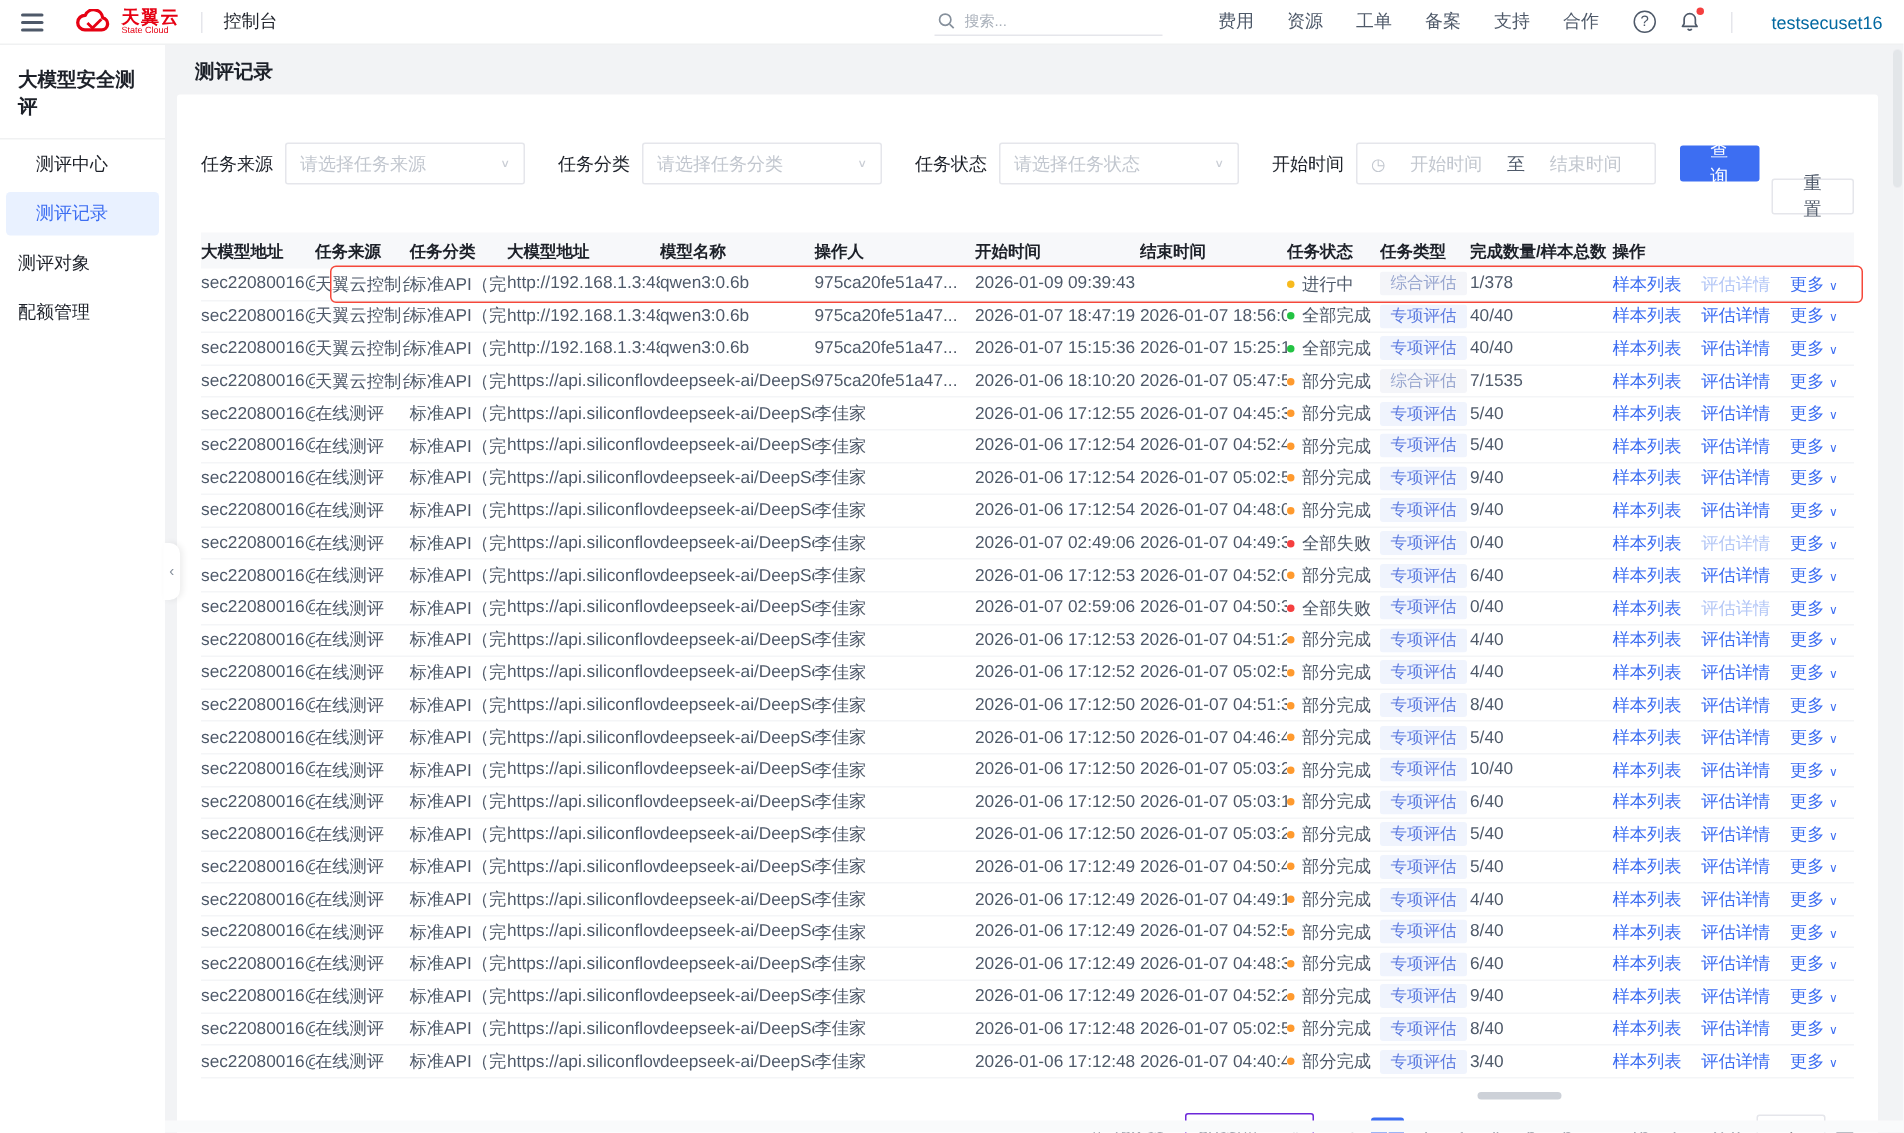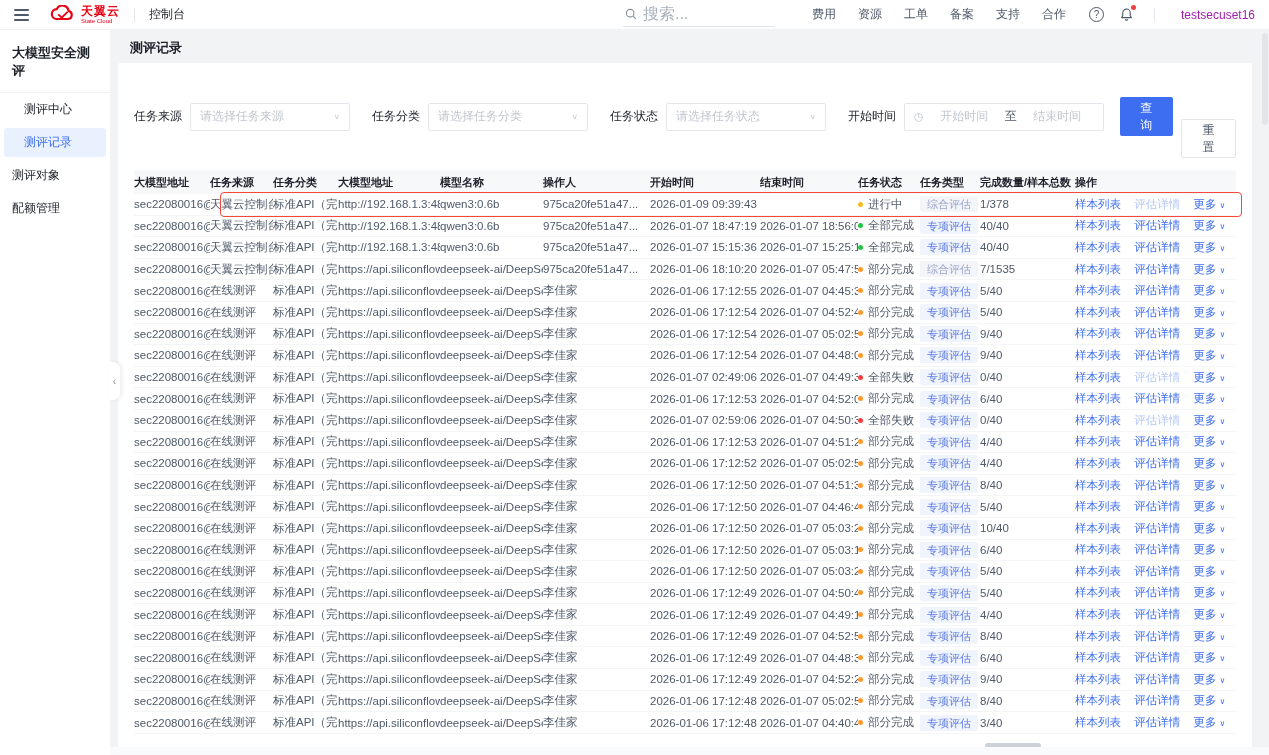--- a/index.html
+++ b/index.html
@@ -8,36 +8,36 @@
     font-family:"Liberation Sans","DejaVu Sans",sans-serif;
     font-size:12px; color:#1d2129; background:#f2f3f5;
   }
   a { text-decoration:none; }
 
   
   .topbar { position:fixed; top:0; left:0; right:0; height:30px; background:#fff;
     display:flex; align-items:center; padding:0 14px; z-index:20; border-bottom:1px solid #f0f1f2; }
   .hamburger { width:15px; display:flex; flex-direction:column; gap:3px; margin-right:20px; cursor:pointer; }
   .hamburger i { display:block; height:2px; background:#4e5969; border-radius:1px; }
-  .logo { display:flex; align-items:flex-start; gap:5px; }
+  .logo { display:flex; align-items:center; gap:5px; }
   .logo-txt { display:flex; flex-direction:column; line-height:1.1; }
   .logo-cn { color:#e60113; font-size:12px; font-weight:bold; letter-spacing:1px; }
   .logo-en { color:#e60113; font-size:6px; }
   .tb-divider { width:1px; height:14px; background:#e5e6eb; margin:0 14px; }
   .tb-spacer { flex:1; }
   .search { display:flex; align-items:center; gap:6px; border-bottom:1px solid #e5e6eb;
     padding:3px 2px; width:152px; margin-right:26px; }
-  .search input { border:none; outline:none; font-size:16px; width:118px; color:#4e5969; background:transparent; }
+  .search input { border:none; outline:none; font-size:10px; width:118px; color:#4e5969; background:transparent; }
   .search input::placeholder { color:#a9b0ba; }
   .nav-item { margin:0 11px; color:#4e5969; cursor:pointer; white-space:nowrap; }
   .help { width:15px; height:15px; border:1.2px solid #4e5969; border-radius:50%; font-size:10px;
     display:flex; align-items:center; justify-content:center; color:#4e5969; margin:0 9px 0 12px; cursor:pointer; }
   .bell { position:relative; margin:0 6px; cursor:pointer; display:flex; }
   .bell .red-dot { position:absolute; top:-2px; right:-2px; width:5px; height:5px; background:#f53f3f; border-radius:50%; }
-  .username { margin-left:12px; color:#a21caf; }
+  .username { margin-left:12px; color:#0369a1; }
 
   
   .sidebar { position:fixed; top:30px; left:0; width:110px; bottom:0; background:#fff; z-index:10; }
   .sb-title { font-size:13px; font-weight:bold; padding:14px 12px 12px; color:#1d2129; }
   .sb-divider { height:1px; background:#f0f1f2; }
   .sb-group { display:flex; align-items:center; justify-content:space-between; padding:12px 12px 10px; cursor:pointer; }
   .sb-chev { color:#86909c; font-size:9px; transform:scaleY(.8); }
   .sb-item { padding:8px 12px; color:#1d2129; cursor:pointer; }
   .sb-item.child { padding-left:24px; }
   .sb-item.active { background:#e9f1ff; color:#3d6ef2; border-radius:3px; margin:2px 4px; padding:6px 8px 6px 20px; }
@@ -55,21 +55,21 @@
   .f-label { margin-right:8px; white-space:nowrap; color:#1d2129; }
   .select { width:165px; height:28px; border:1px solid #e5e6eb; border-radius:2px; background:#fff;
     display:flex; align-items:center; justify-content:space-between; padding:0 9px; color:#c2c7cf;
     margin-right:22px; cursor:pointer; }
   .chev-down { color:#c9cdd4; font-size:9px; transform:scaleY(.8); }
   .range { width:206px; height:28px; border:1px solid #e5e6eb; border-radius:2px; display:flex;
     align-items:center; padding:0 9px; margin-right:16px; }
   .clock { color:#c2c7cf; font-size:11px; margin-right:4px; }
   .range .ph { color:#c2c7cf; flex:1; text-align:center; }
   .range .to { color:#4e5969; padding:0 4px; }
-  .btn { height:39px; padding:0 15px; border-radius:2px; font-size:12px; display:flex; align-items:center; cursor:pointer; }
+  .btn { height:24px; padding:0 15px; border-radius:2px; font-size:12px; display:flex; align-items:center; cursor:pointer; }
   .btn-primary { background:#3d6ef2; color:#fff; border:none; margin-right:8px; }
   .btn-plain { background:#fff; color:#4e5969; border:1px solid #e5e6eb;margin-top:44px; }
 
   
   .thead { display:flex; background:#f7f8fa; height:24px; align-items:center; font-weight:bold;
     color:#1d2129; font-size:11px; }
   .tr { display:flex; height:21.6px; align-items:center; border-bottom:1px solid #f4f5f7;
     position:relative; color:#4e5969; font-size:11.5px; }
   .td,.th { padding-right:8px; white-space:nowrap; overflow:hidden; }
   .c-customer{width:76px} .c-source{width:63px} .c-category{width:65px} .c-url{width:102px}

